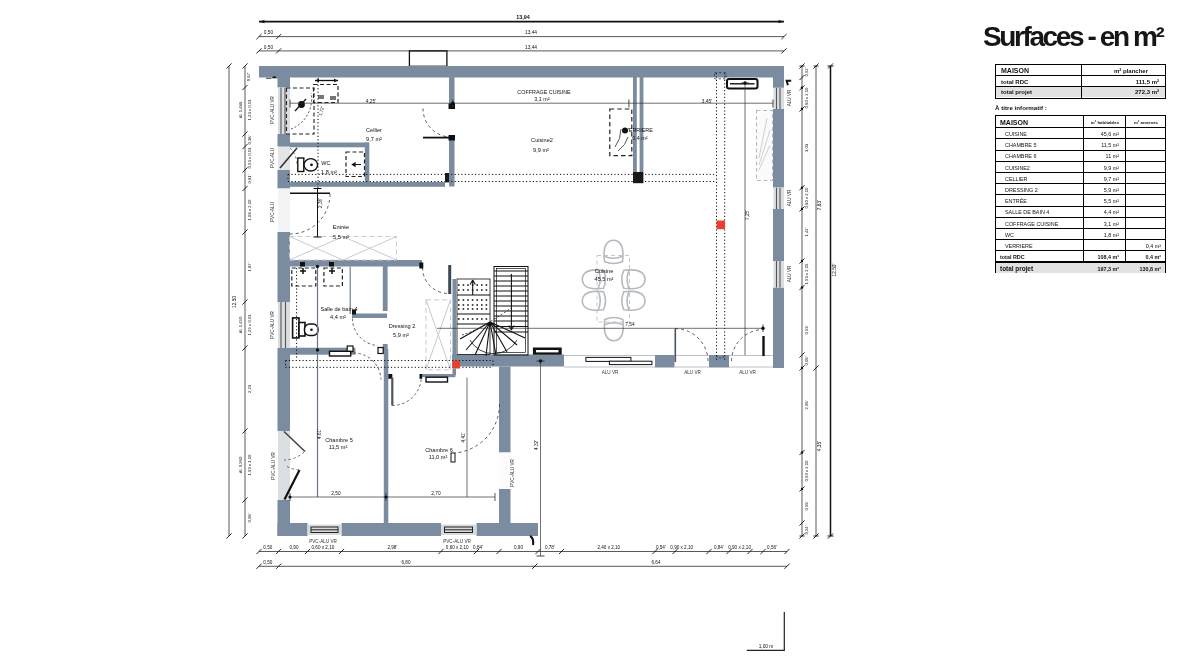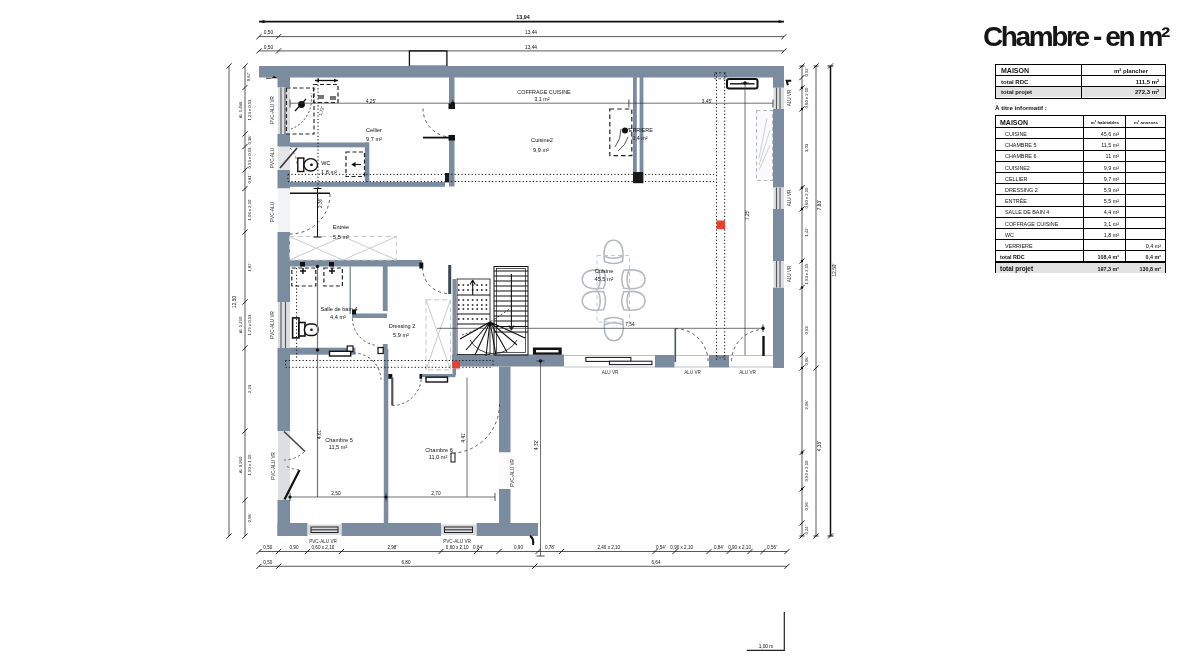--- a/index.html
+++ b/index.html
@@ -662,21 +662,21 @@
 <text x="537.5" y="445" font-size="4.6" text-anchor="middle" transform="rotate(-90 537.5 445)">4,32'</text>
 </g>
 
 <g>
 <path d="M784.3,612 V650.4 H746.8" stroke="#222" stroke-width="1.2" fill="none"></path>
 <text x="766" y="647.5" font-size="4.8" text-anchor="middle">1,00 m</text>
 </g>
 </g>
 </svg>
 
-<div style="position:absolute;left:983px;top:20.5px;font-weight:bold;font-size:28px;letter-spacing:-2.4px;color:#161616;">Chambre - en m²</div>
+<div style="position:absolute;left:983px;top:20.5px;font-weight:bold;font-size:28px;letter-spacing:-2.4px;color:#161616;">Surfaces - en m²</div>
 
 <div style="position:absolute;left:995px;top:64px;width:171px;height:34.5px;border:1.2px solid #000;box-sizing:border-box;font-size:6px;font-weight:bold;color:#111;">
   <div style="position:absolute;left:0;top:0;width:100%;height:11.2px;border-bottom:0.8px solid #000;box-sizing:border-box;">
         <span style="position:absolute;left:5px;top:2px;font-size:7px;">MAISON</span>
         <span style="position:absolute;left:118px;top:2.6px;">m² plancher</span>
       </div>
   <div style="position:absolute;left:0;top:11.2px;width:100%;height:10.9px;border-bottom:1px solid #000;box-sizing:border-box;">
         <span style="position:absolute;left:5px;top:2.4px;">total RDC</span>
         <span style="position:absolute;right:6px;top:2.4px;">111,5 m²</span>
       </div>

